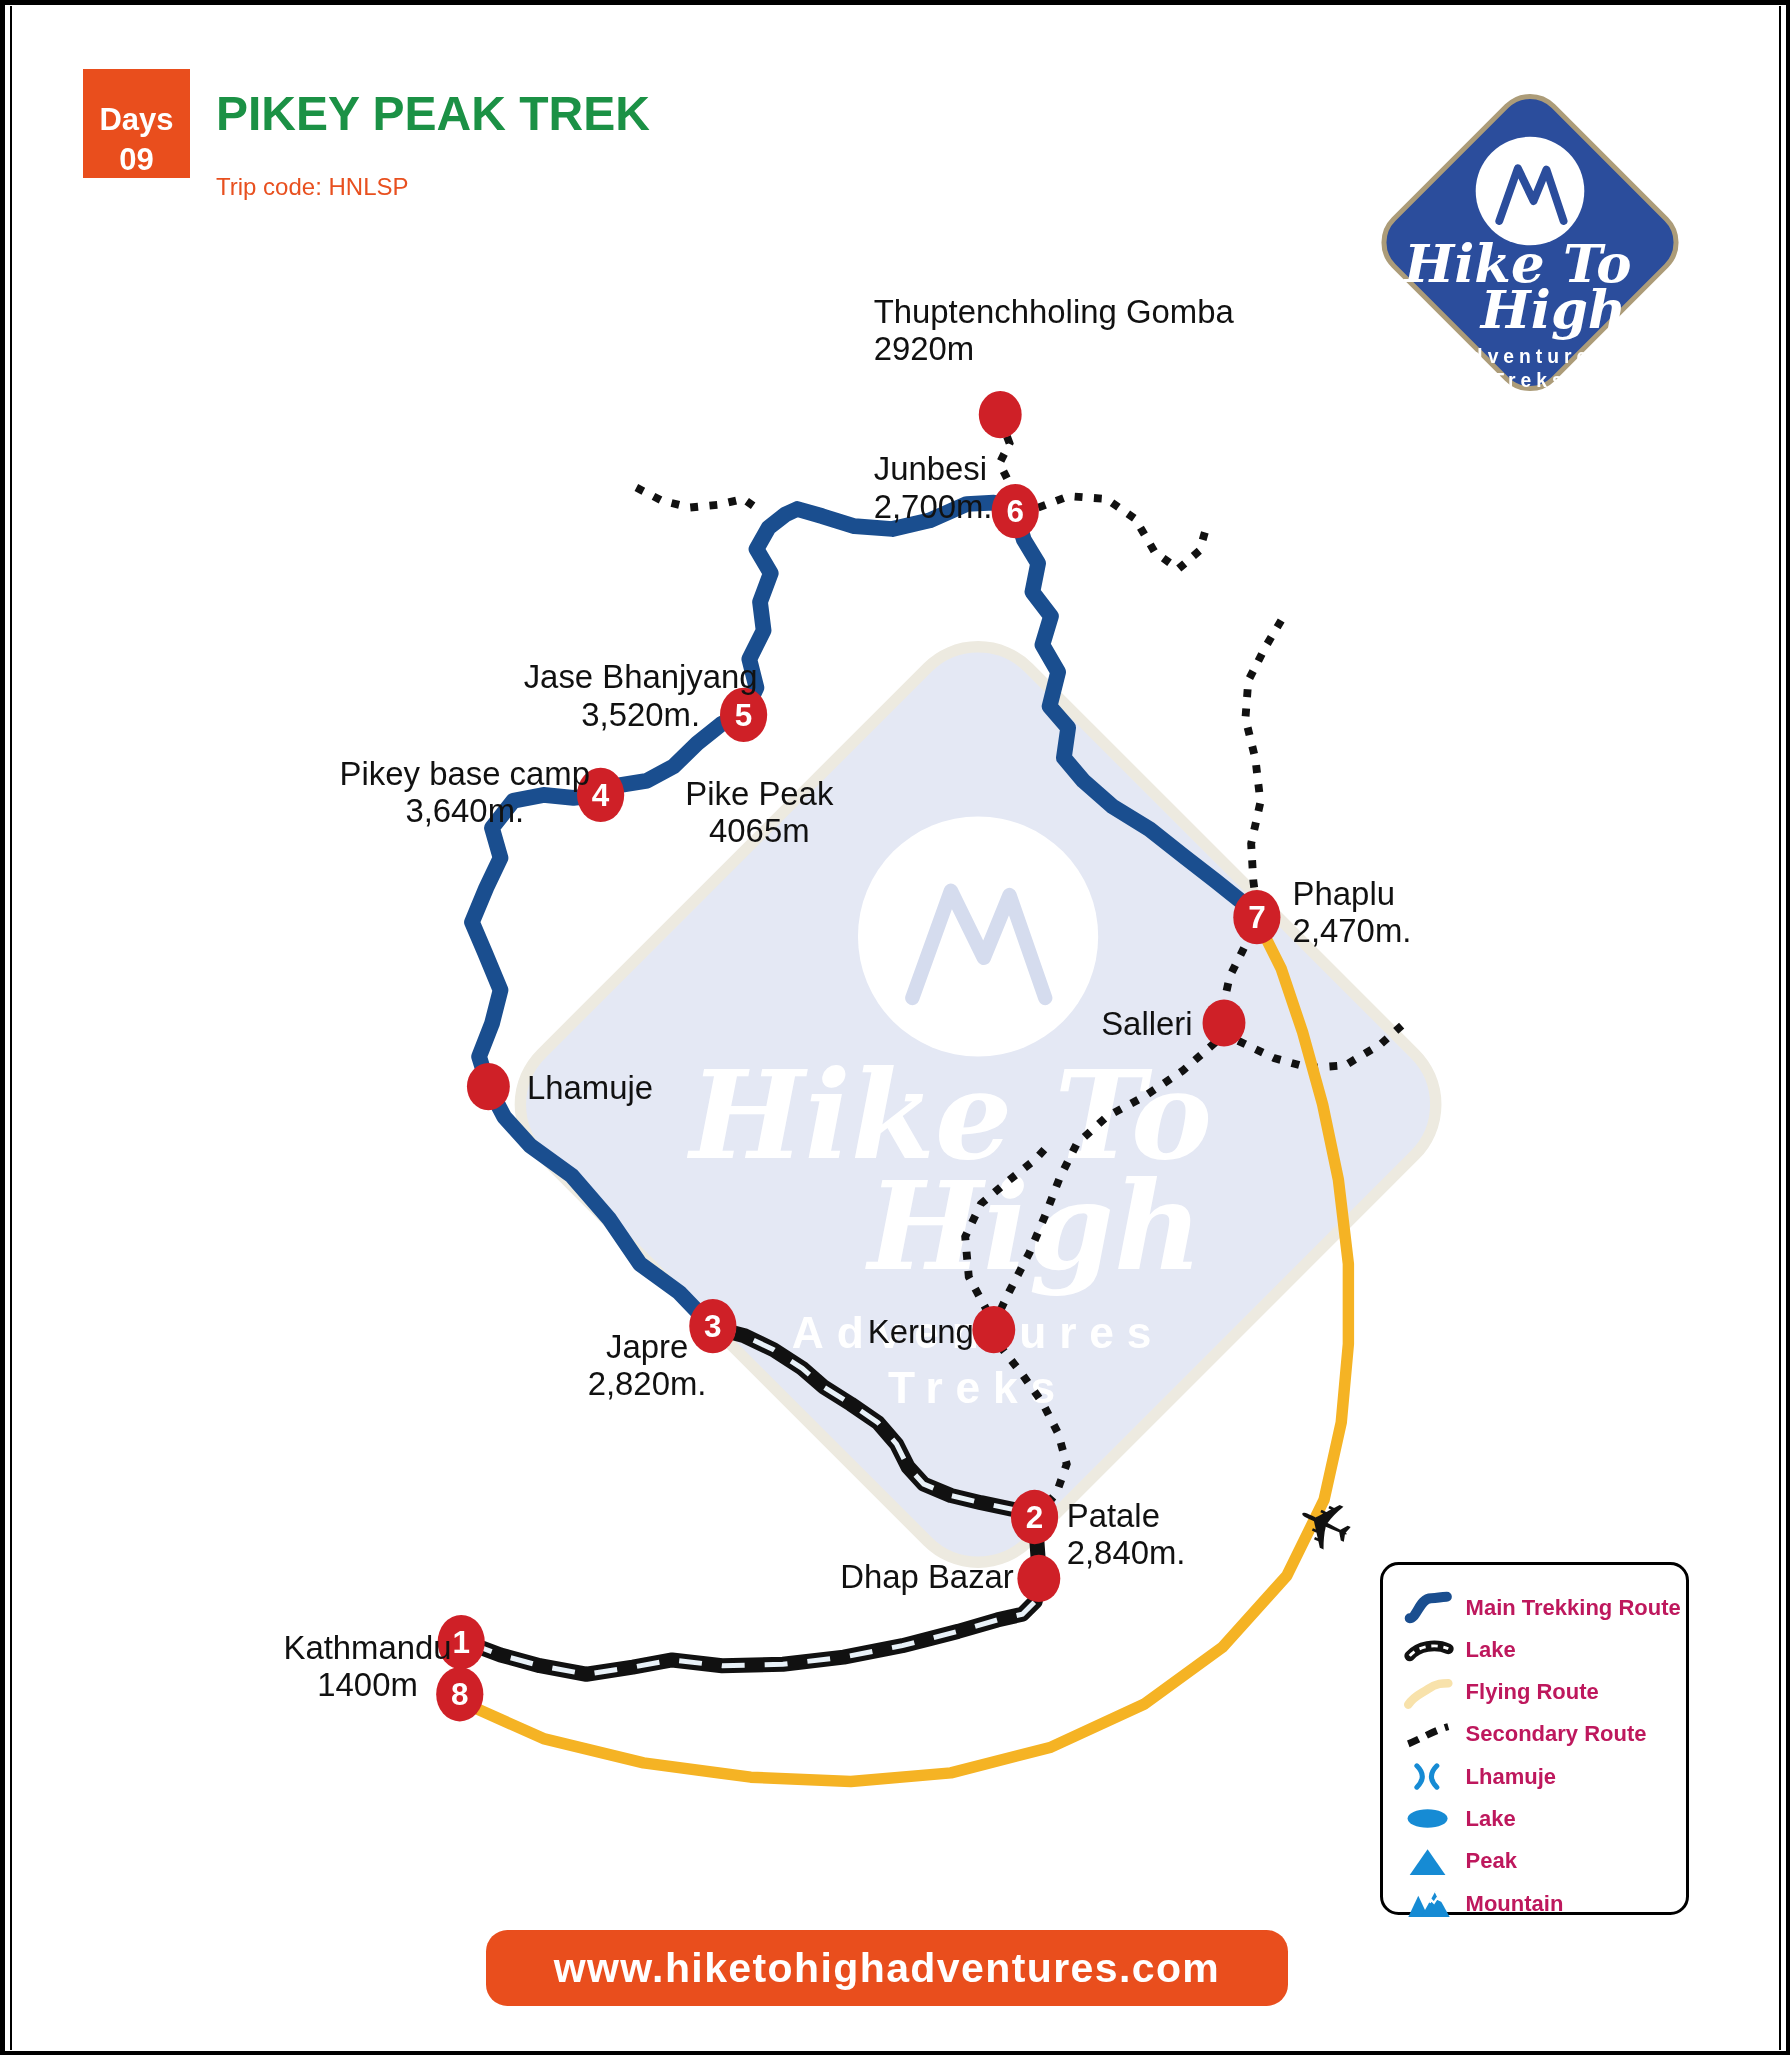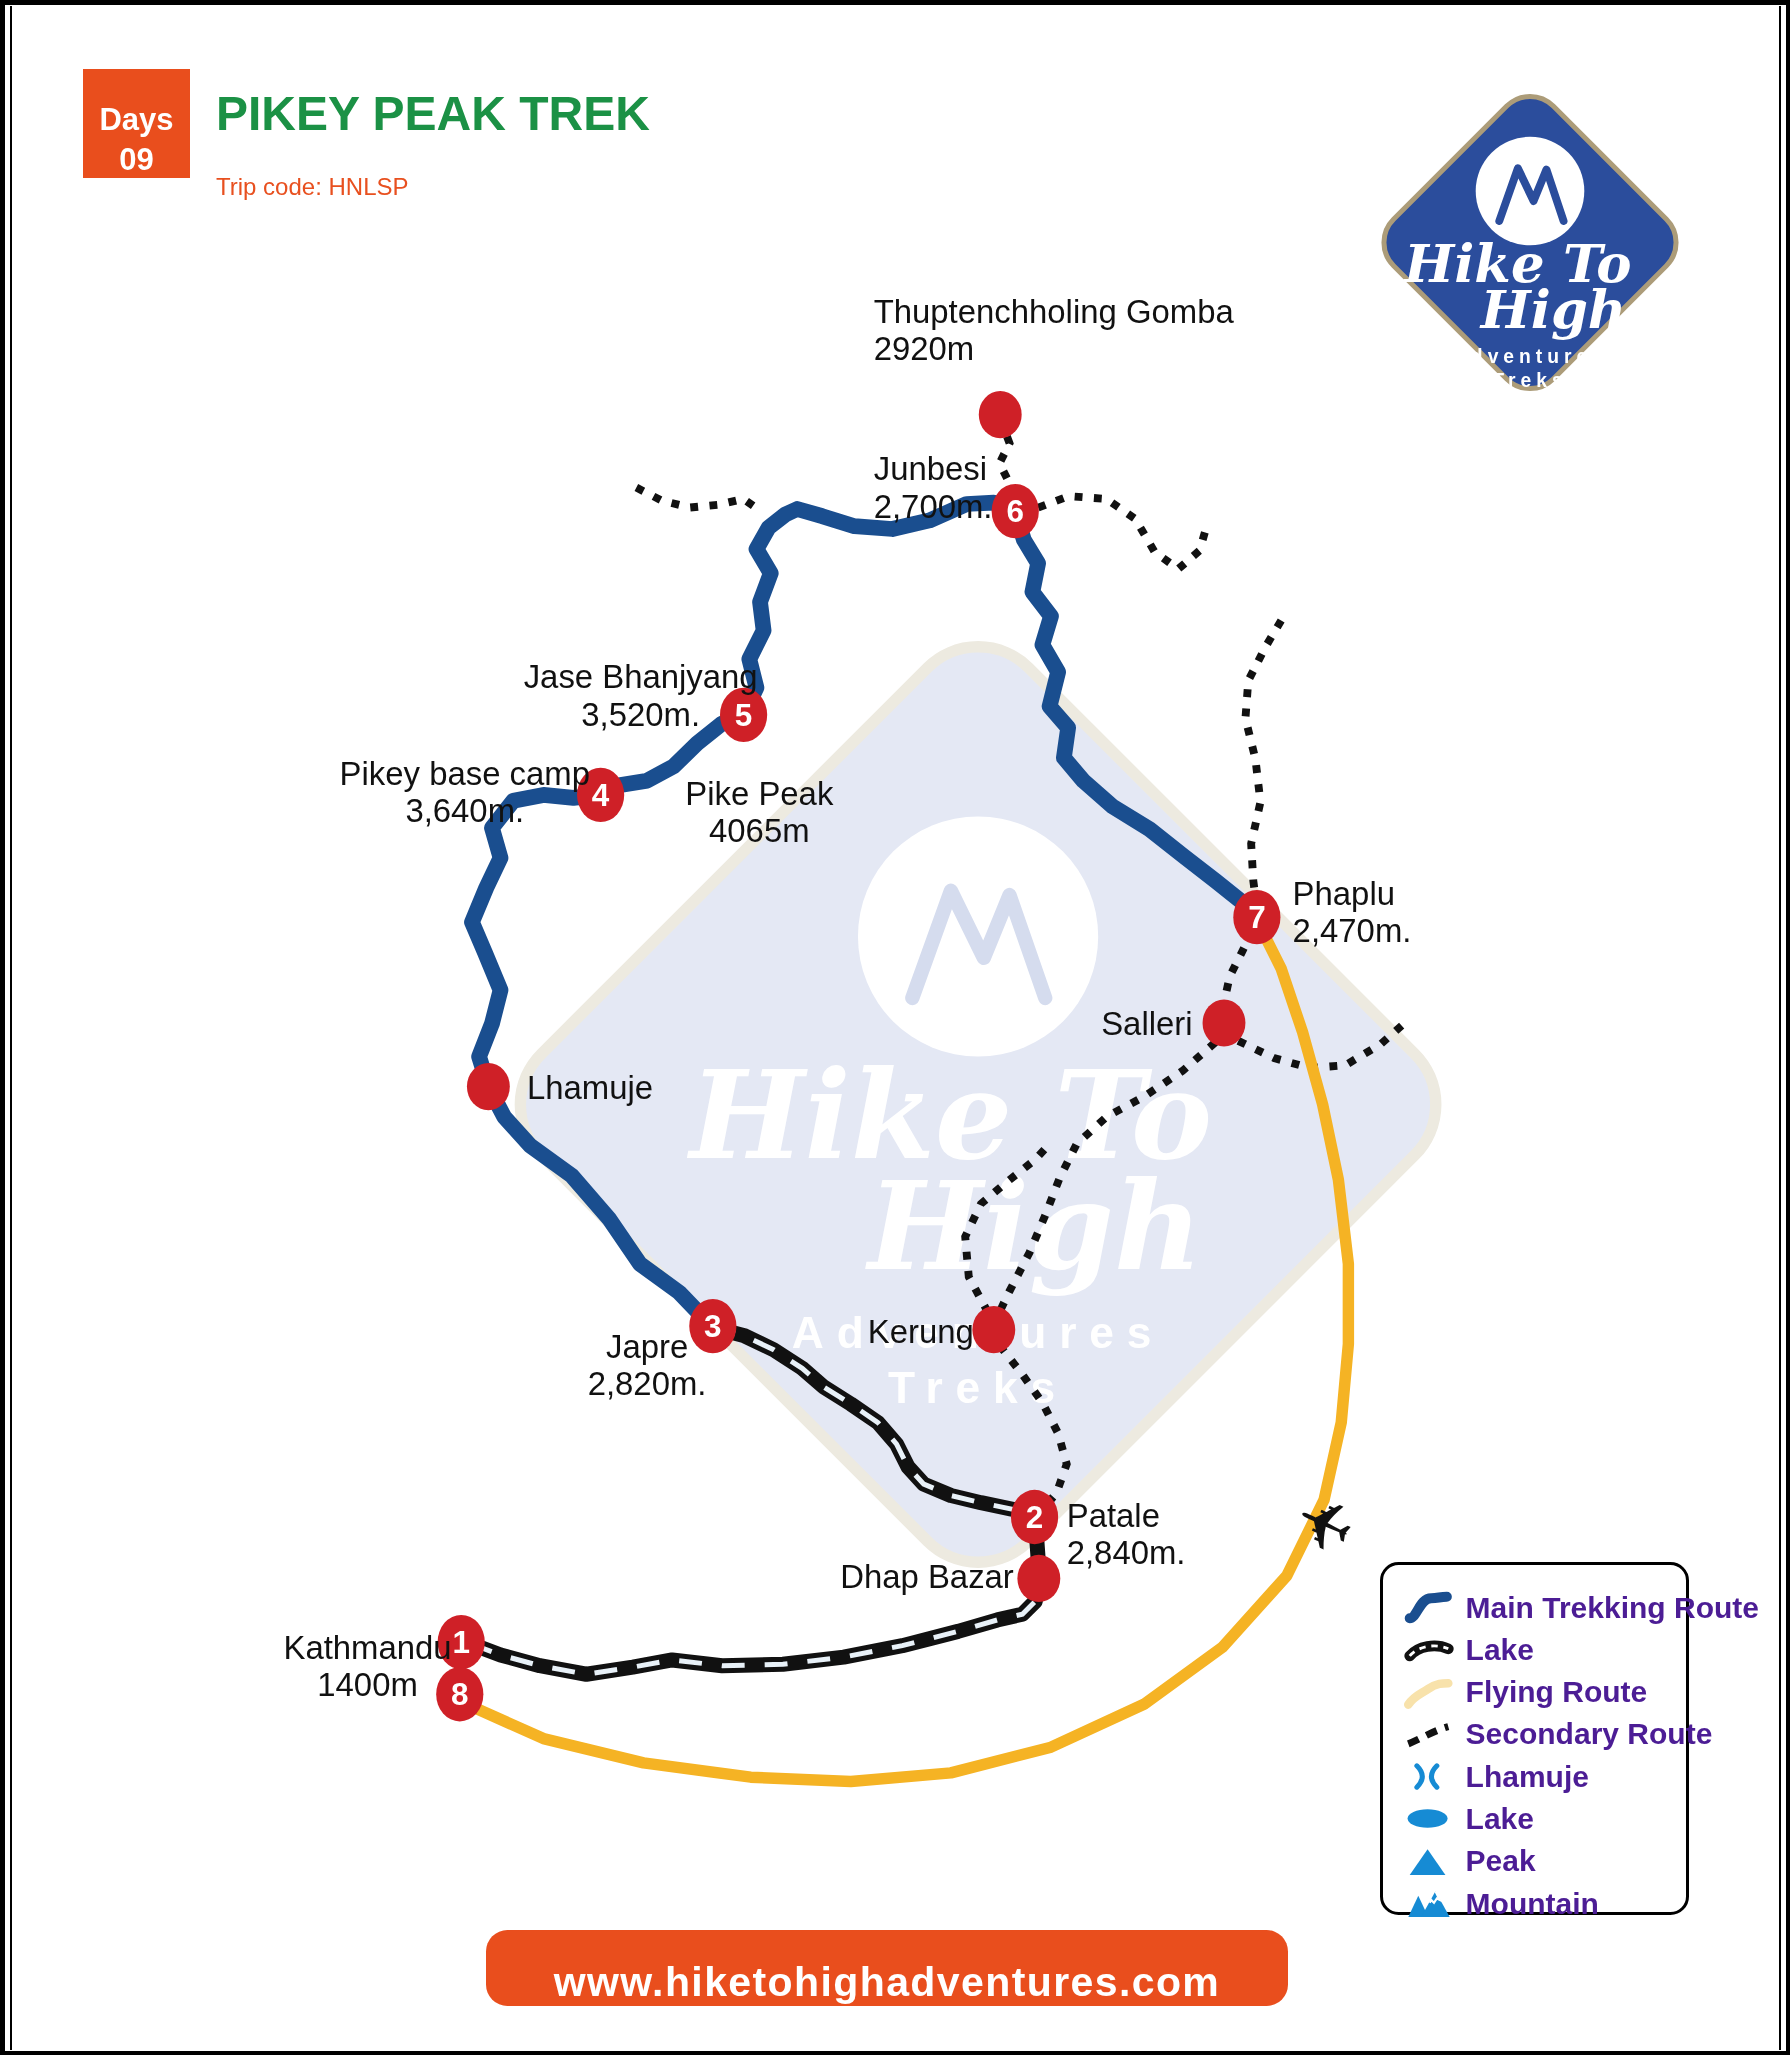--- a/index.html
+++ b/index.html
@@ -24,25 +24,25 @@
   .marker-num{font-family:"Liberation Sans",sans-serif;font-weight:bold;font-size:44px;fill:#fff;text-anchor:middle;}
   .wm-script{font-family:"DejaVu Serif",serif;font-style:italic;font-weight:bold;fill:#fff;}
   .wm-caps{font-family:"Liberation Sans",sans-serif;font-weight:bold;fill:#fff;}
 
   
   .legend{position:absolute;left:1380px;top:1562px;width:309px;height:353px;background:#fff;
           border:3.6px solid #000;border-radius:18.6px;z-index:20;box-sizing:border-box;
           display:flex;flex-direction:column;justify-content:flex-start;padding:26px 0 0 18.6px;gap:9.3px;}
   .legend-row{display:flex;align-items:center;gap:10px;height:33px;}
   .legend-row .lg-icon{width:54px;height:33px;flex:0 0 54px;display:flex;align-items:center;justify-content:center;}
-  .legend-row .lg-label{font-size:30px;font-weight:bold;color:#4c1d95;white-space:nowrap;}
+  .legend-row .lg-label{font-size:22px;font-weight:bold;color:#be185d;white-space:nowrap;}
 
   
   .banner{position:absolute;left:486px;top:1930px;width:802px;height:76px;background:#E94E1D;
-          border-radius:21.4px;display:flex;align-items:flex-end;justify-content:center;z-index:20;}
+          border-radius:21.4px;display:flex;align-items:center;justify-content:center;z-index:20;}
   .banner span{color:#fff;font-weight:bold;font-size:41px;letter-spacing:1.4px;}
 </style>
 </head>
 <body>
 
 <div class="page">
   <div class="frame-outer"></div>
   <div class="frame-inner"></div>
 
   <div class="days-box">

